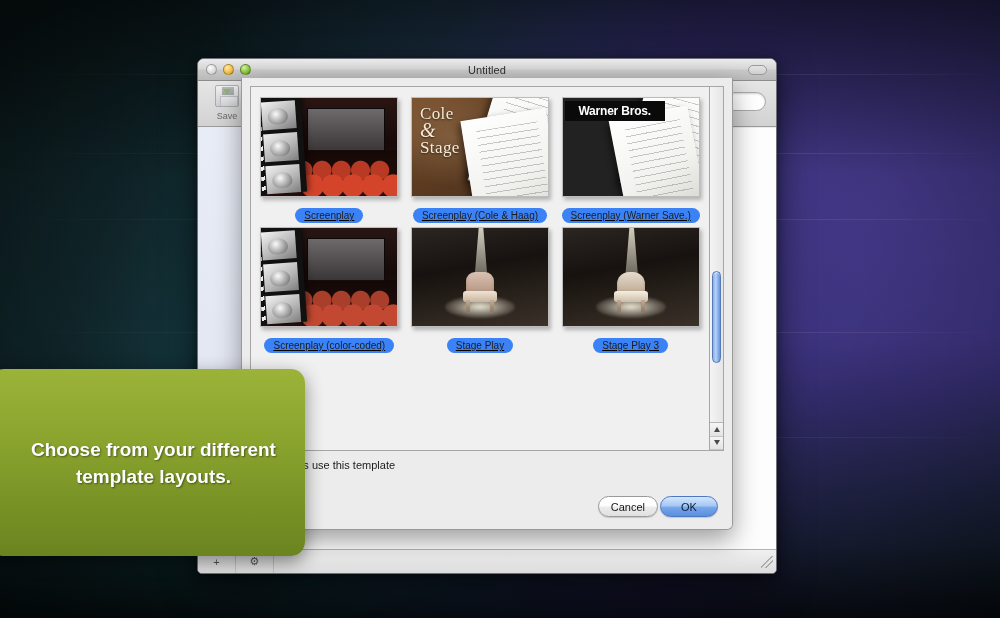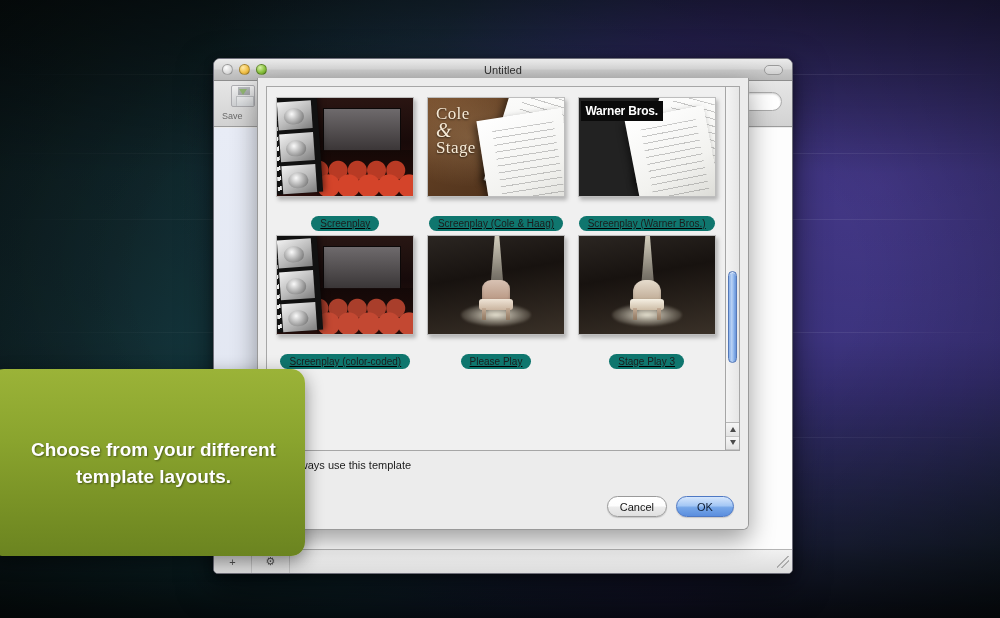--- a/index.html
+++ b/index.html
@@ -55,21 +55,21 @@
     position: absolute;
     inset: 0;
     background: radial-gradient(ellipse 85% 85% at 50% 45%,
       rgba(0,0,0,0) 42%, rgba(0,0,0,0.35) 88%, rgba(0,0,0,0.6) 100%);
     pointer-events: none;
   }
 
   
   #app-window {
     position: absolute;
-    left: 213px;
+    left: 197px;
     top: 58px;
     width: 580px;
     height: 516px;
     border-radius: 7px 7px 5px 5px;
     background: #ececec;
     border: 1px solid #6f6f7a;
     box-shadow: 0 12px 34px rgba(0,0,0,0.55), 0 2px 8px rgba(0,0,0,0.4);
     overflow: hidden;
   }
 
@@ -122,20 +122,21 @@
     position: relative;
     height: 46px;
     background: linear-gradient(180deg, #e6e6e6 0%, #d2d2d2 100%);
     border-bottom: 1px solid #9c9c9c;
     display: flex;
     align-items: flex-start;
     padding: 2px 8px 0 8px;
   }
   .tool-item {
     width: 42px;
+    text-align: center;
     padding-top: 1px;
   }
   .tool-glyph {
     width: 27px; height: 25px;
     margin: 0 auto;
     position: relative;
     opacity: .62;
   }
   .save-ico {
     width: 24px; height: 22px;
@@ -294,24 +295,24 @@
   .tpl-thumb {
     width: 138px;
     height: 100px;
     border: 1px solid #bdbdbd;
     box-shadow: 2px 3px 4px rgba(0,0,0,0.26);
     position: relative;
     overflow: hidden;
     background: #222;
   }
   .tpl-label {
-    margin-top: 19px;
+    margin-top: 11px;
     font-size: 10px;
     color: #1c1c1c;
-    background: #0f766e;
+    background: #3b82f6;
     border-radius: 9px;
     padding: 2px 9px;
     white-space: nowrap;
     text-align: center;
   }
 
   
   .art-cinema {
     position: absolute; inset: 0;
     background: linear-gradient(180deg,#2a1512 0%,#180a09 45%,#2e0f0c 100%);
@@ -422,21 +423,21 @@
 
   
   .art-warner {
     position: absolute; inset: 0;
     background:
       linear-gradient(160deg,#6b4526 0%,#523venture 0%,#4e3119 45%,#3a2412 100%);
   }
   .art-warner .wb-bar {
     position: absolute;
     left: 2px; top: 3px;
-    width: 82px; height: 20px;
+    width: 100px; height: 20px;
     background: #0a0a0a;
     color: #fff;
     font-family: "Liberation Sans", sans-serif;
     font-weight: bold;
     font-size: 12px;
     display: flex;
     align-items: center;
     justify-content: center;
     letter-spacing: -.2px;
   }
@@ -588,21 +589,21 @@
   .checkbox-label {
     font-size: 11px;
     color: #1b1b1b;
     white-space: nowrap;
   }
   .btn-row {
     position: absolute;
     right: 14px;
     bottom: 12px;
     display: flex;
-    gap: 9px;
+    gap: 2px;
   }
   .btn {
     min-width: 58px;
     height: 21px;
     border-radius: 11px;
     font-size: 11px;
     display: flex;
     align-items: center;
     justify-content: center;
     border: 1px solid #9a9a9a;
@@ -738,21 +739,21 @@
                 <div class="art-warner">
                   <div class="paper p1">
                       <div class="lines"></div>
                     </div>
                   <div class="paper p2">
                       <div class="lines"></div>
                     </div>
                   <div class="wb-bar">Warner Bros.</div>
                 </div>
               </div>
-              <div class="tpl-label">Screenplay (Warner Bros.)</div>
+              <div class="tpl-label">Screenplay (Warner Save.)</div>
             </div>
 
             <div class="tpl-cell">
               <div class="tpl-thumb">
                 <div class="art-cinema muted">
                   <div class="screen"></div>
                   <div class="seats"></div>
                   <div class="filmstrip">
                     <div class="perf"></div>
                     <div class="frame f1"></div>
@@ -770,21 +771,21 @@
                   <div class="beam"></div>
                   <div class="pool"></div>
                   <div class="chair">
                     <div class="back"></div>
                     <div class="seat"></div>
                     <div class="leg l"></div>
                     <div class="leg r"></div>
                   </div>
                 </div>
               </div>
-              <div class="tpl-label">Please Play</div>
+              <div class="tpl-label">Stage Play</div>
             </div>
 
             <div class="tpl-cell">
               <div class="tpl-thumb">
                 <div class="art-stage">
                   <div class="beam"></div>
                   <div class="pool"></div>
                   <div class="chair wood">
                     <div class="back"></div>
                     <div class="seat"></div>

